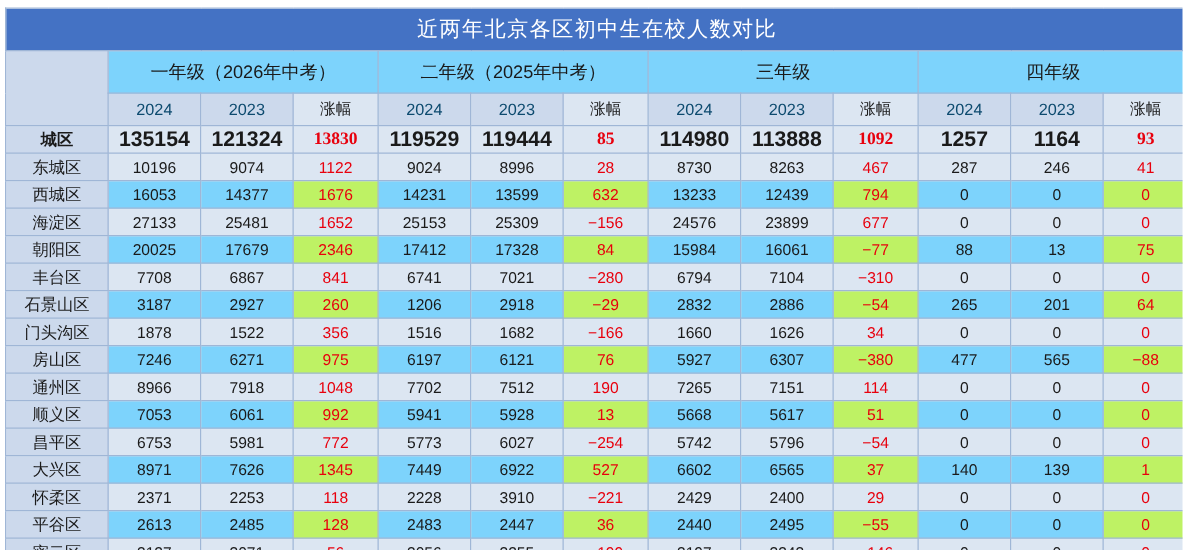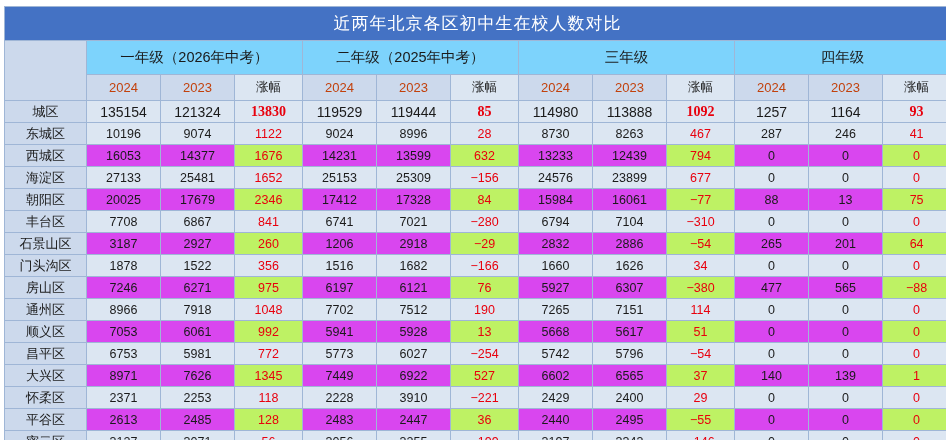--- a/index.html
+++ b/index.html
@@ -40,44 +40,44 @@
   .group-head {
     background: #7dd3fc;
     color: #1a1a1a;
     font-size: 14.5px;
     font-weight: bold;
     height: 34px;
   }
   
   .year-head {
     background: #ccd9ec;
-    color: #c2410c;
+    color: #0c4a6e;
     font-size: 13px;
     font-weight: bold;
     height: 26px;
   }
   .year-head.delta { color: #1a1a1a; }
   
   .corner { background: #ccd9ec; }
   
   td.rowlab {
     background: #ccd9ec;
     font-size: 13px;
     color: #1a1a1a;
     height: 22px;
   }
-  tr.total td.rowlab { font-weight: normal; }
+  tr.total td.rowlab { font-weight: bold; }
   td.num {
     background: #dce6f2;
     font-size: 12.5px;
     color: #1a1a1a;
     height: 22px;
   }
-  td.num.alt { background: #d946ef; }
-  tr.total td.num { font-weight: normal; font-size: 14px; }
+  td.num.alt { background: #7dd3fc; }
+  tr.total td.num { font-weight: bold; font-size: 17px; }
   td.delta {
     background: #dce6f2;
     font-size: 12.5px;
     color: #e8000d;
     height: 22px;
   }
   td.delta.alt { background: #bef264; }
   tr.total td.delta { font-weight: bold; font-size: 14px; font-family: Liberation Serif, serif; }
   
   col.c-lab { width: 82px; }

